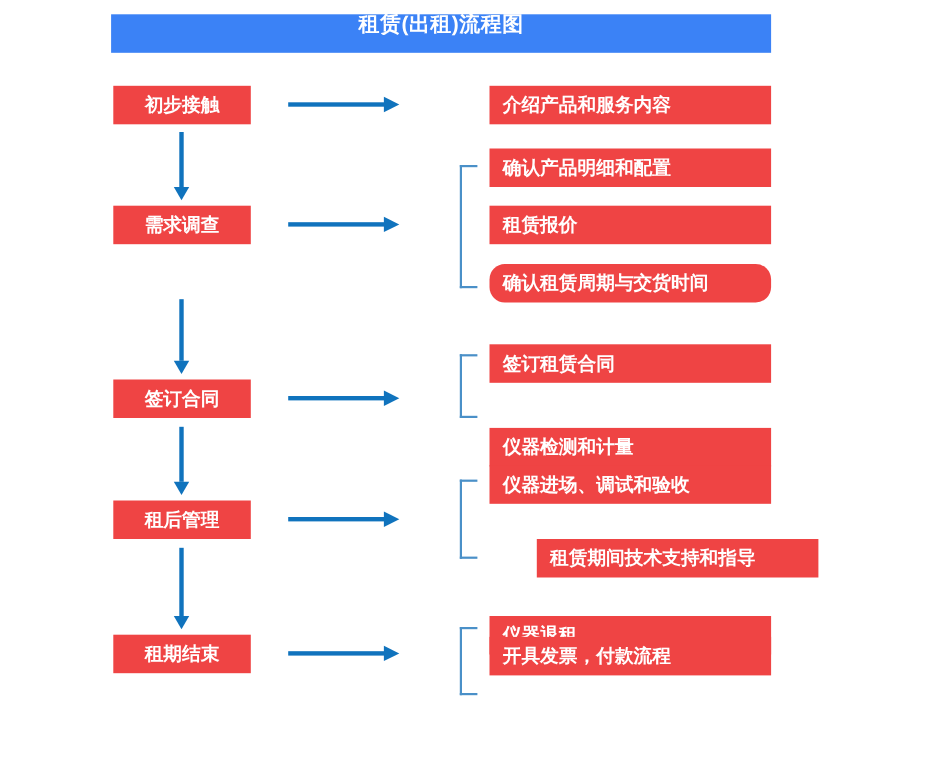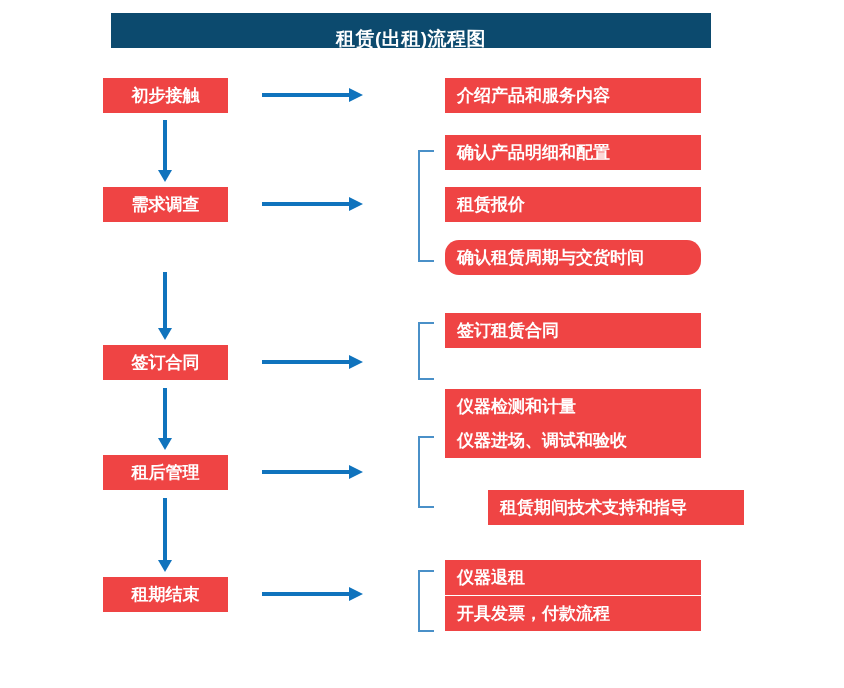--- a/index.html
+++ b/index.html
@@ -15,27 +15,27 @@
   }
   #canvas {
     position: relative;
     width: 844px;
     height: 688px;
   }
 
   
   .title-bar {
     position: absolute;
-    left: 111px;
+    left: 101px;
     top: 13px;
     width: 600px;
     height: 35px;
-    background: #0c4a6e;
+    background: #3b82f6;
     display: flex;
-    align-items: flex-end;
+    align-items: flex-start;
     justify-content: center;
   }
   .title-bar .title-text {
     color: #ffffff;
     font-size: 19px;
     font-weight: bold;
     letter-spacing: 0.5px;
     line-height: 1;
   }
 
@@ -227,17 +227,17 @@
   </div>
   <div class="node detail" style="top:423px;">
     <span class="node-text">仪器进场、调试和验收</span>
   </div>
   <div class="node detail" style="top:490px;margin-left:43px;">
     <span class="node-text">租赁期间技术支持和指导</span>
   </div>
   <div class="node detail" style="top:560px;">
     <span class="node-text">仪器退租</span>
   </div>
-  <div class="node detail" style="top:596px;">
+  <div class="node detail" style="top:579px;">
     <span class="node-text">开具发票，付款流程</span>
   </div>
 
 </div>
 
 </body></html>

